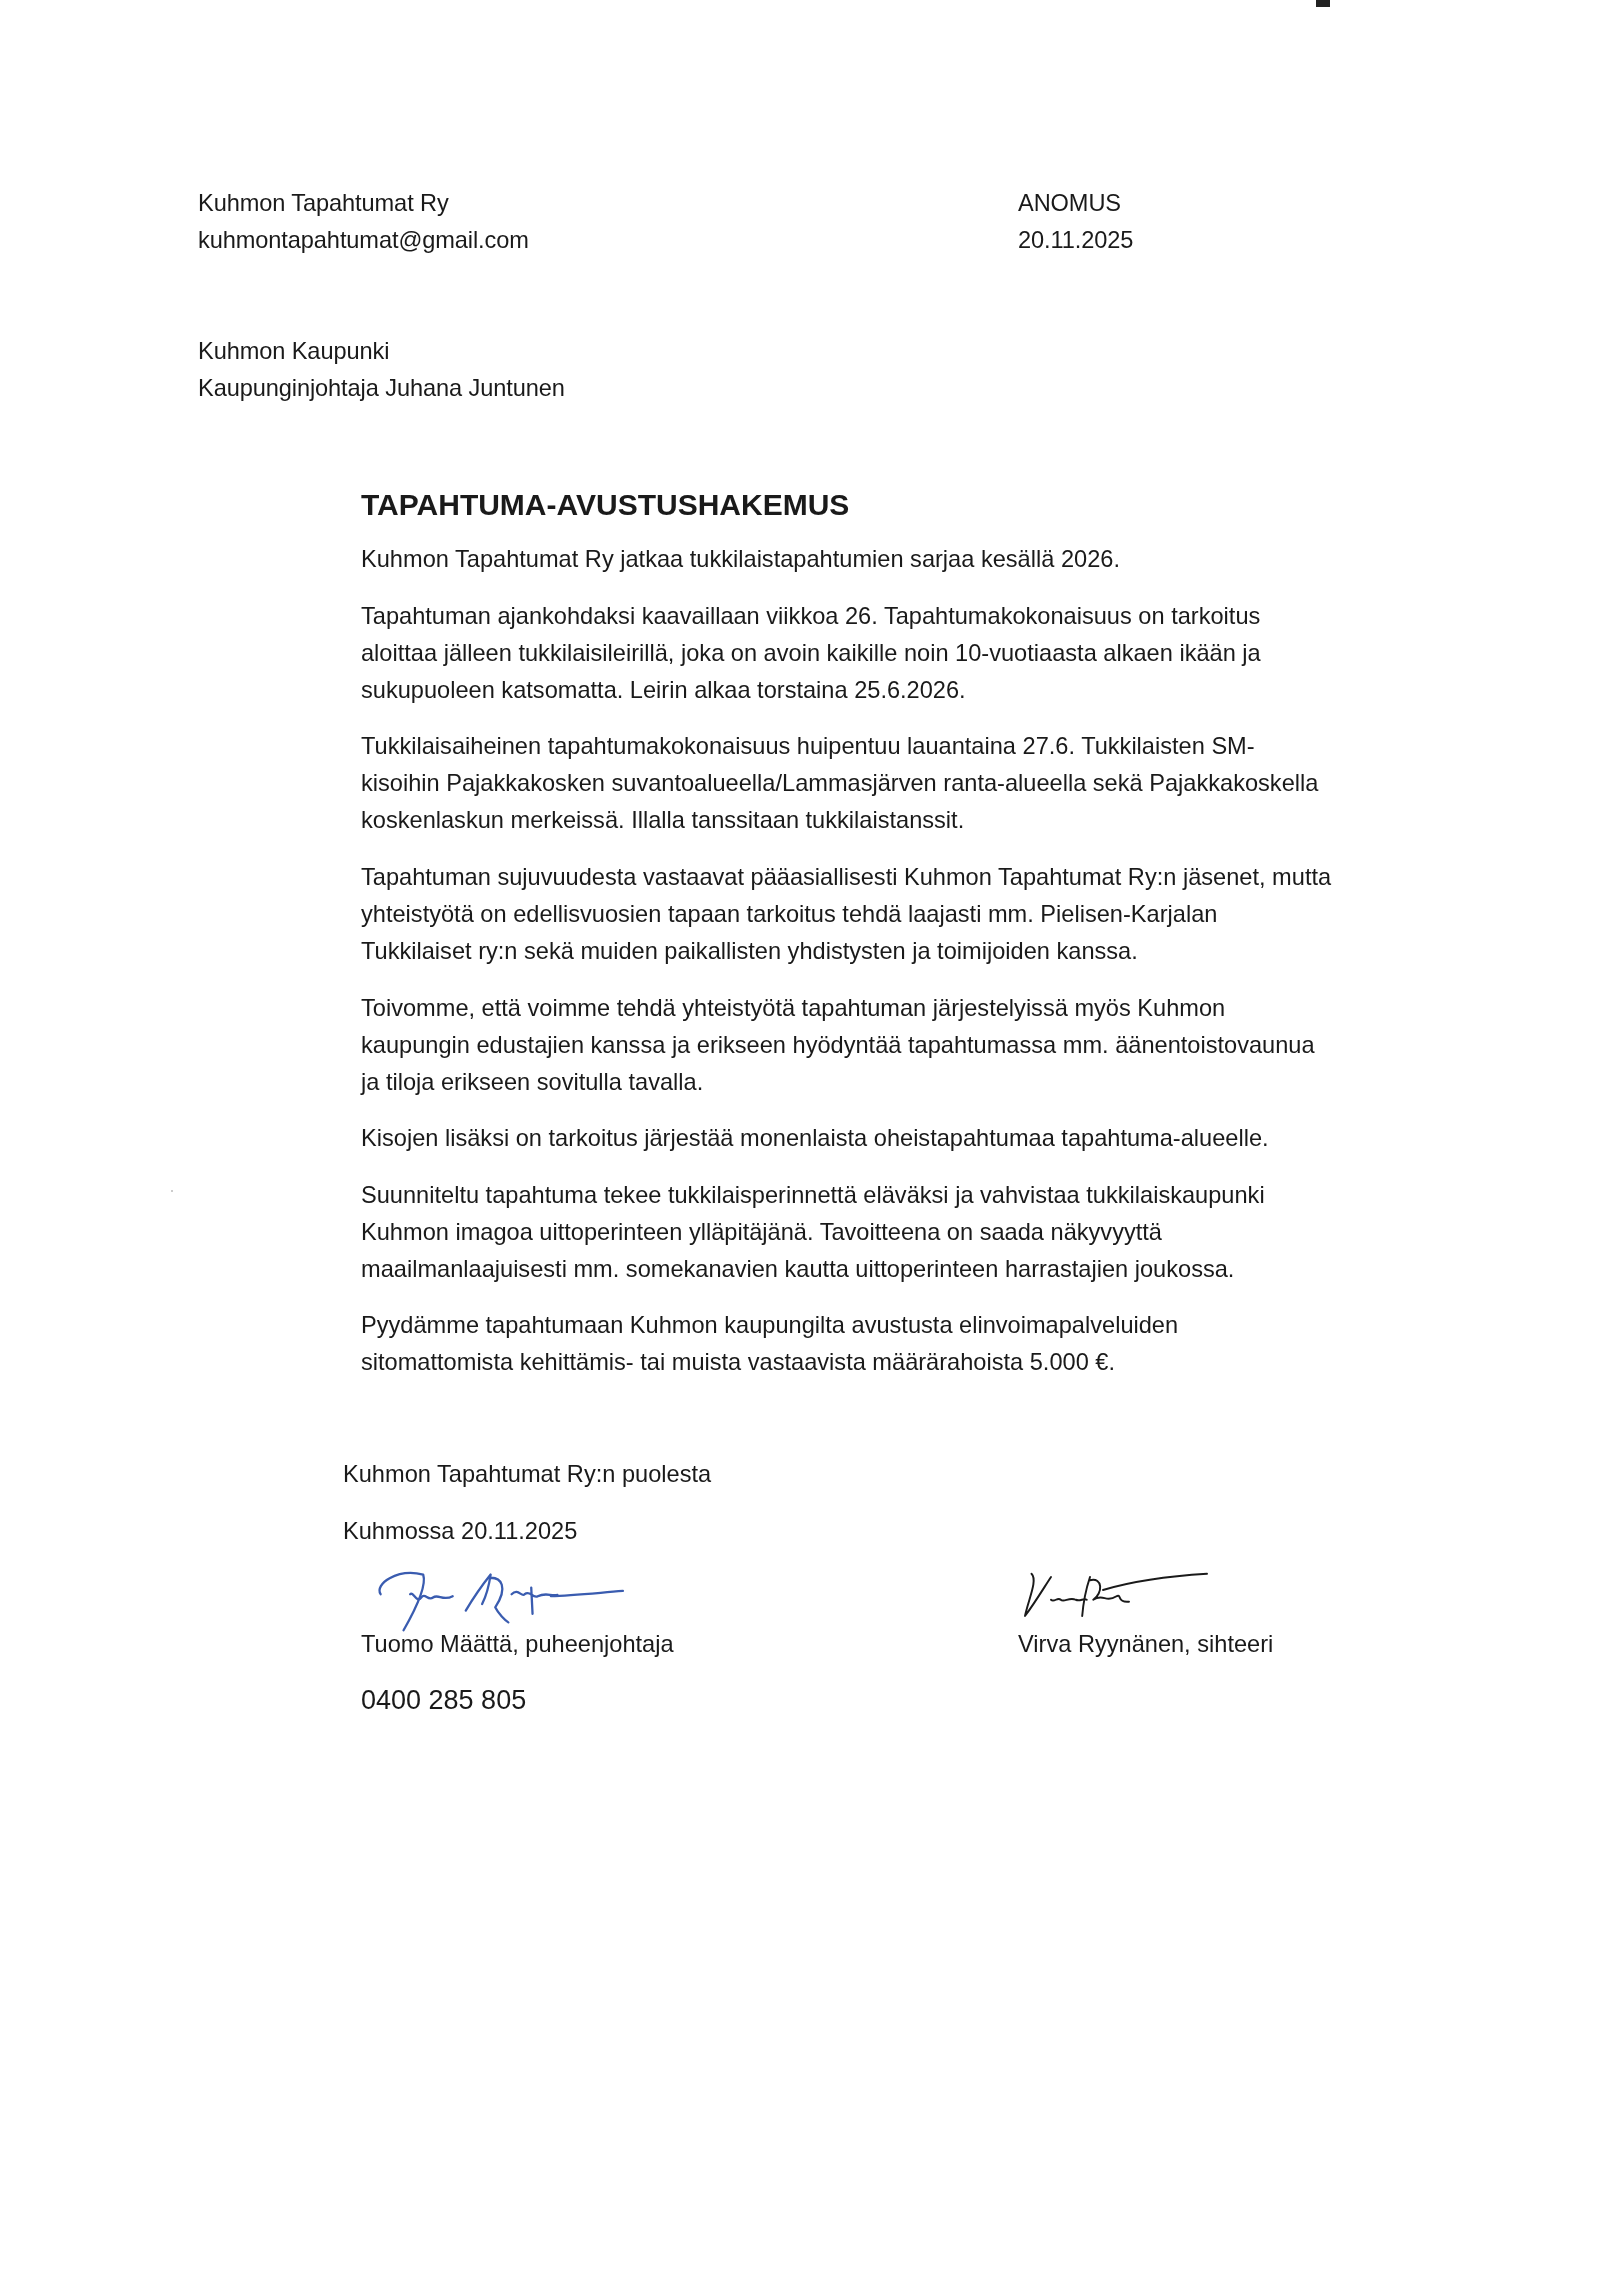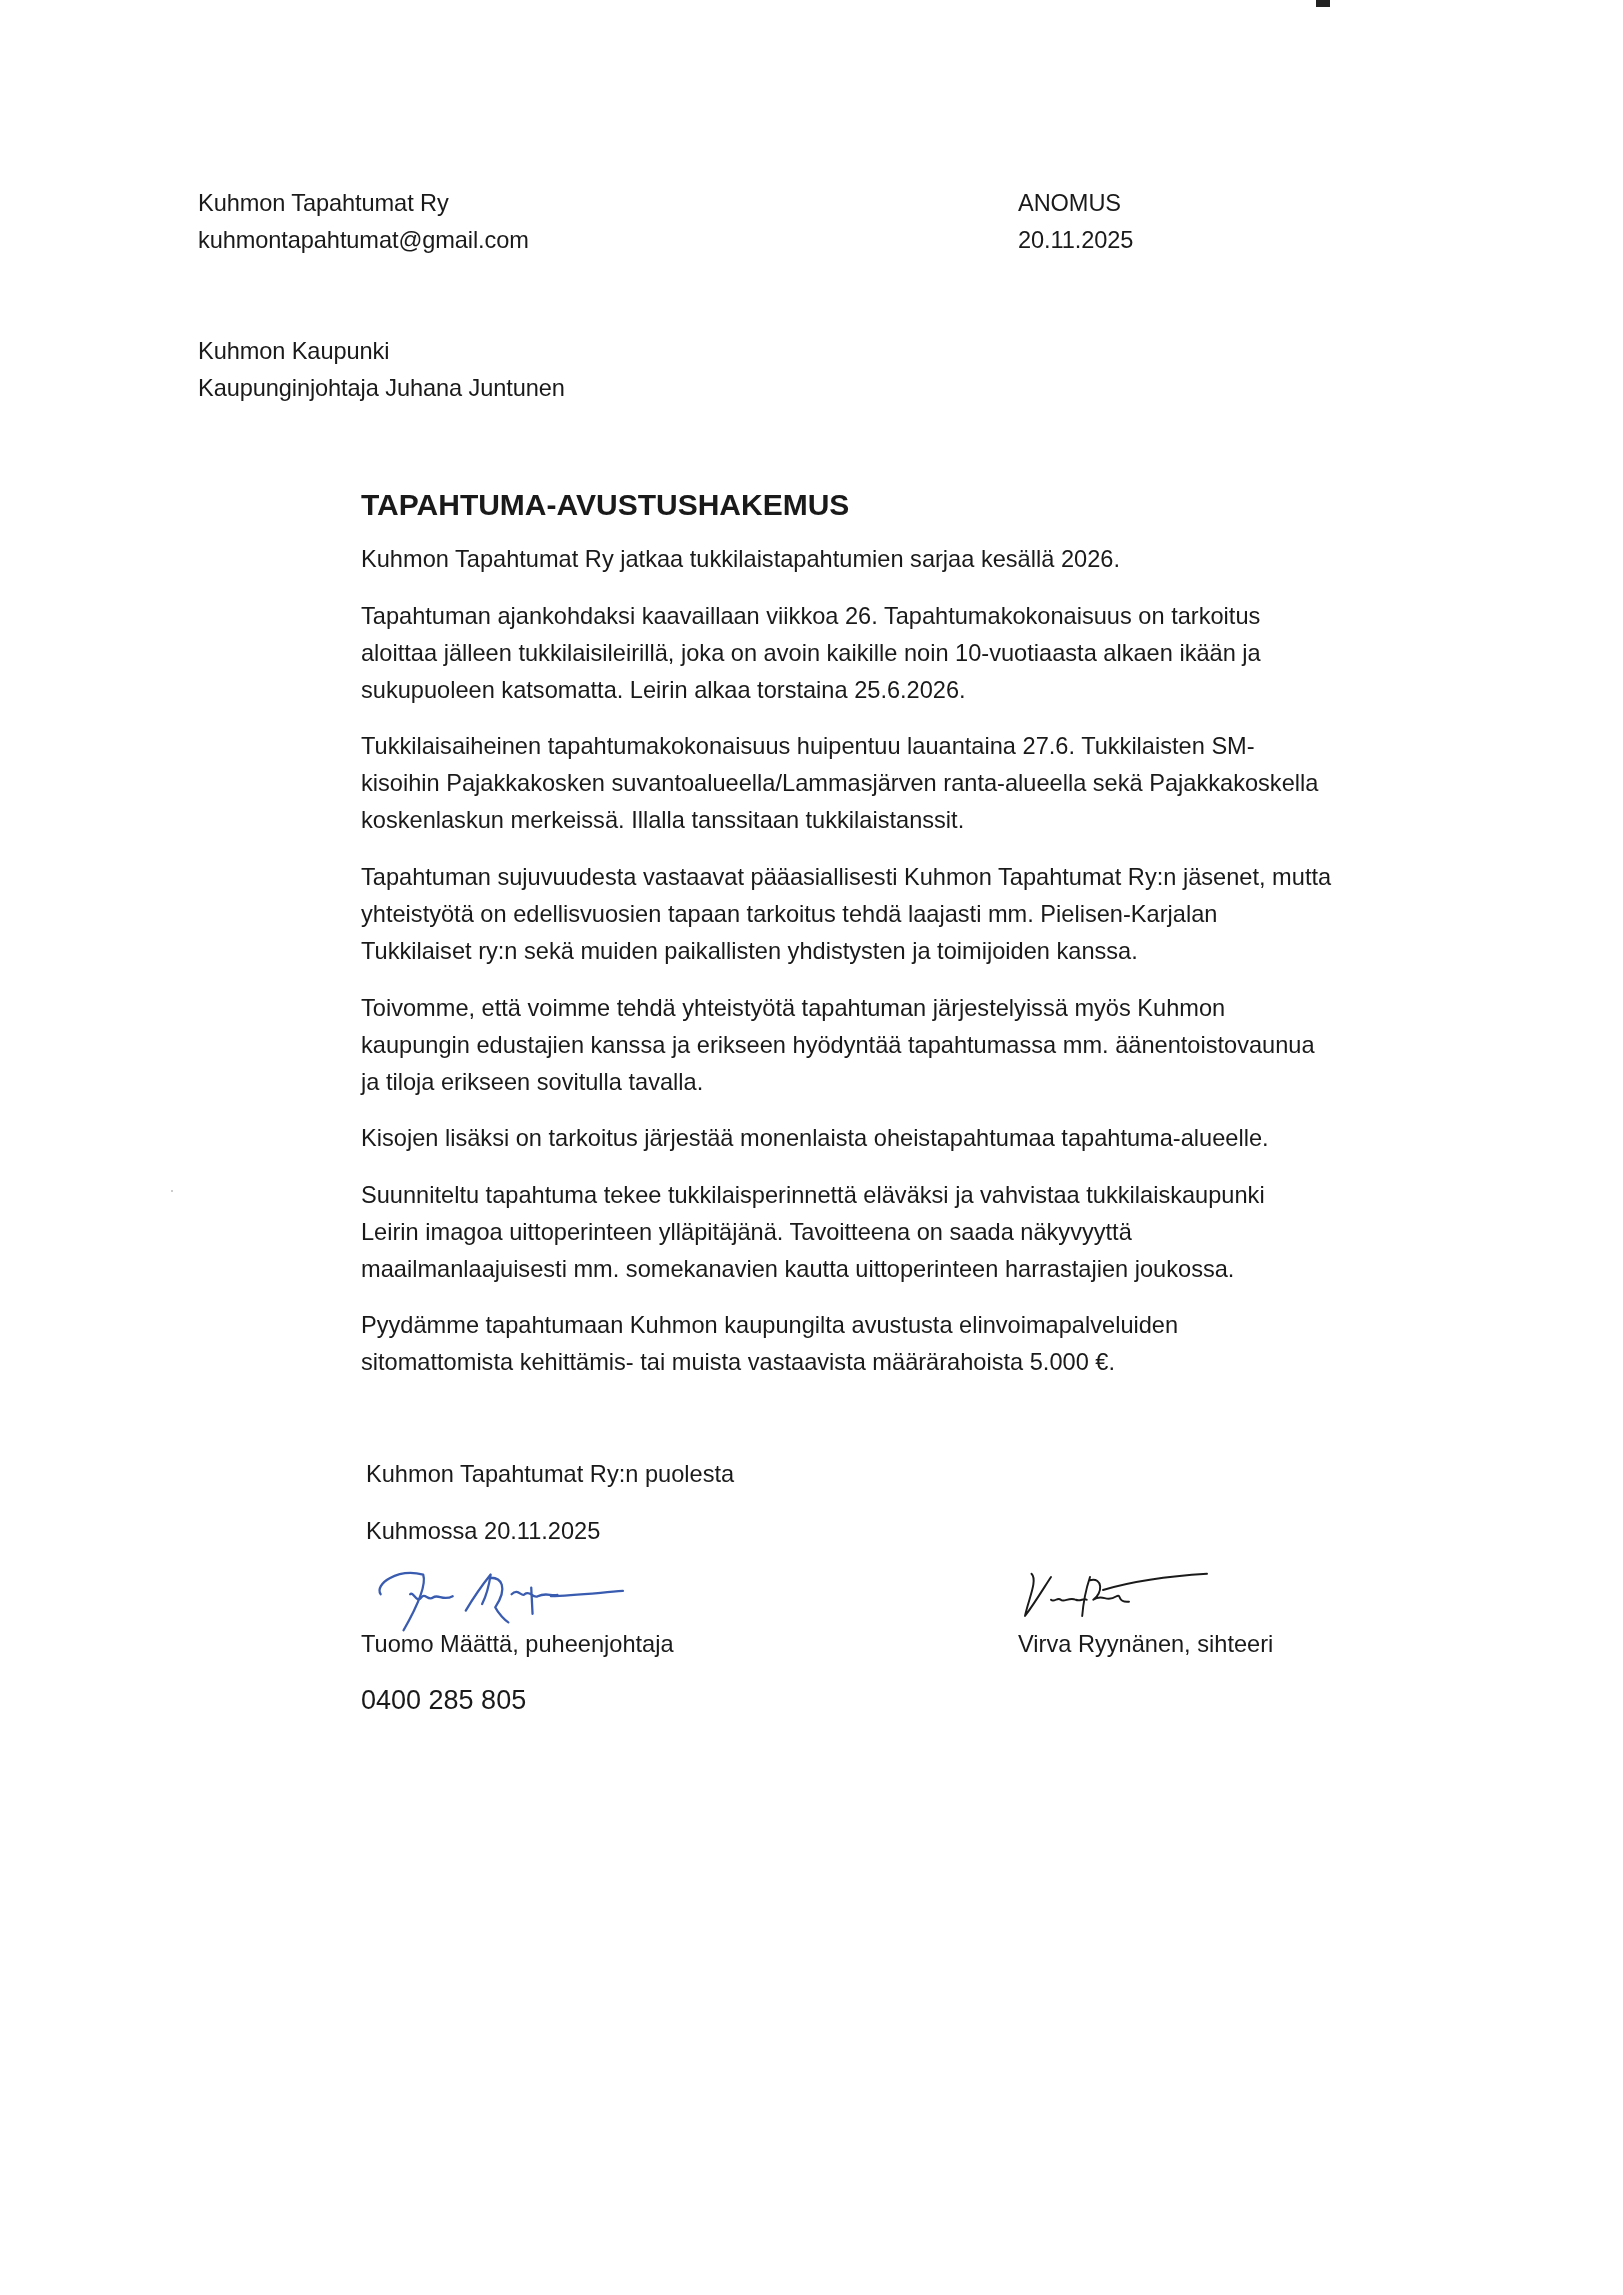--- a/index.html
+++ b/index.html
@@ -11,21 +11,21 @@
     .page { position: absolute; left: 0; top: 0; width: 1330px; height: 2295px; }
     .corner-mark { position: absolute; right: 0; top: 0; width: 14.4px; height: 6.5px; background: #222; }
     .txt { position: absolute; font-size: 23.6px; line-height: 37px; white-space: nowrap; letter-spacing: -0.1px; }
     .sender { left: 198px; top: 185px; }
     .docmeta { left: 1018px; top: 185px; }
     .recipient { left: 198px; top: 333px; }
     .body { position: absolute; left: 361px; top: 486px; width: 1073px; font-size: 23.6px; line-height: 37px; }
     .body h1 { margin: 0 0 18.3px 0; font-size: 30px; font-weight: bold; line-height: 37px; }
     .body p { margin: 0 0 19.6px 0; white-space: normal; }
     .body .line { display: block; white-space: nowrap; }
-    .closing { position: absolute; left: 366px; top: 1456px; font-size: 23.6px; line-height: 37px; }
+    .closing { position: absolute; left: 343px; top: 1456px; font-size: 23.6px; line-height: 37px; }
     .closing p { margin: 0 0 19.6px 0; }
     .sig1 { position: absolute; left: 361px; top: 1558px; width: 275px; height: 79px; }
     .sig2 { position: absolute; left: 1018px; top: 1564px; width: 196px; height: 65px; }
     .signer1 { position: absolute; left: 361px; top: 1626px; font-size: 23.6px; line-height: 37px; }
     .signer2 { position: absolute; left: 1018px; top: 1626px; font-size: 23.6px; line-height: 37px; }
     .phone { position: absolute; left: 361px; top: 1682px; font-size: 27px; line-height: 37px; }
     .speck { position: absolute; left: 171px; top: 1190px; width: 2px; height: 2px; background: #bbb; border-radius: 50%; }
   </style>
 </head>
 <body>
@@ -73,21 +73,21 @@
         <p>
           <span class="line">Toivomme, että voimme tehdä yhteistyötä tapahtuman järjestelyissä myös Kuhmon</span>
           <span class="line">kaupungin edustajien kanssa ja erikseen hyödyntää tapahtumassa mm. äänentoistovaunua</span>
           <span class="line">ja tiloja erikseen sovitulla tavalla.</span>
         </p>
         <p>
           <span class="line">Kisojen lisäksi on tarkoitus järjestää monenlaista oheistapahtumaa tapahtuma-alueelle.</span>
         </p>
         <p>
           <span class="line">Suunniteltu tapahtuma tekee tukkilaisperinnettä eläväksi ja vahvistaa tukkilaiskaupunki</span>
-          <span class="line">Leirin imagoa uittoperinteen ylläpitäjänä. Tavoitteena on saada näkyvyyttä</span>
+          <span class="line">Kuhmon imagoa uittoperinteen ylläpitäjänä. Tavoitteena on saada näkyvyyttä</span>
           <span class="line">maailmanlaajuisesti mm. somekanavien kautta uittoperinteen harrastajien joukossa.</span>
         </p>
         <p>
           <span class="line">Pyydämme tapahtumaan Kuhmon kaupungilta avustusta elinvoimapalveluiden</span>
           <span class="line">sitomattomista kehittämis- tai muista vastaavista määrärahoista 5.000 €.</span>
         </p>
       </div>
   </div>
 
   <div class="closing">

